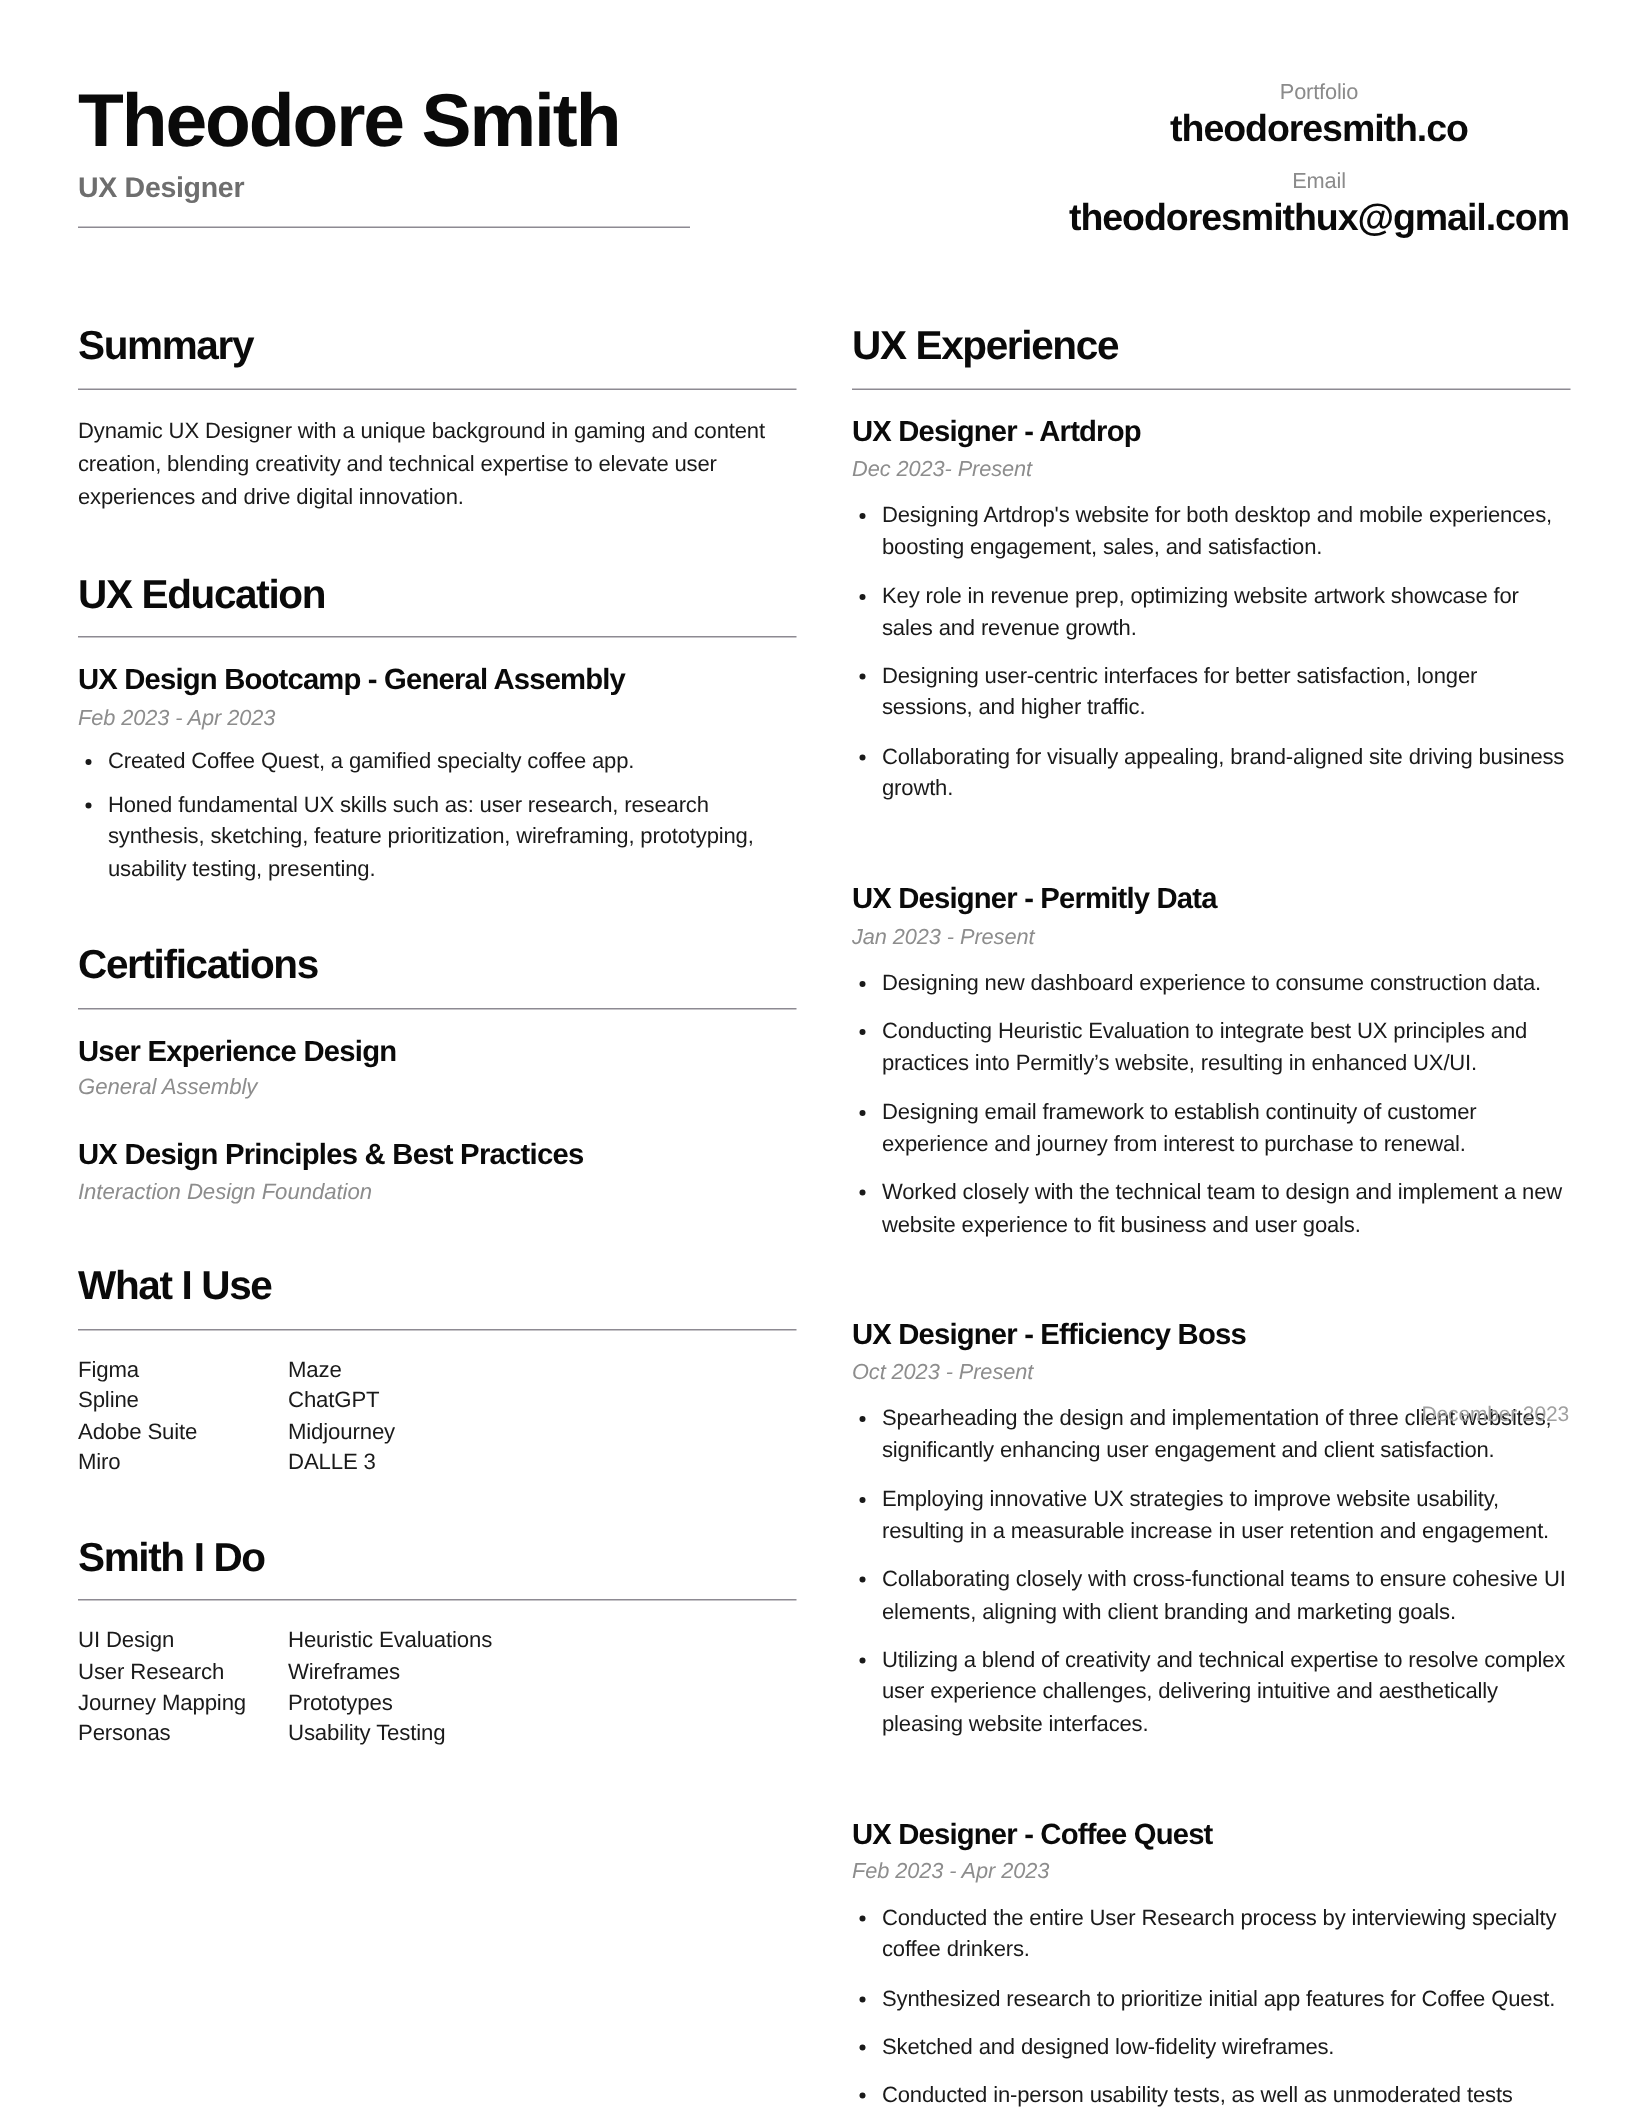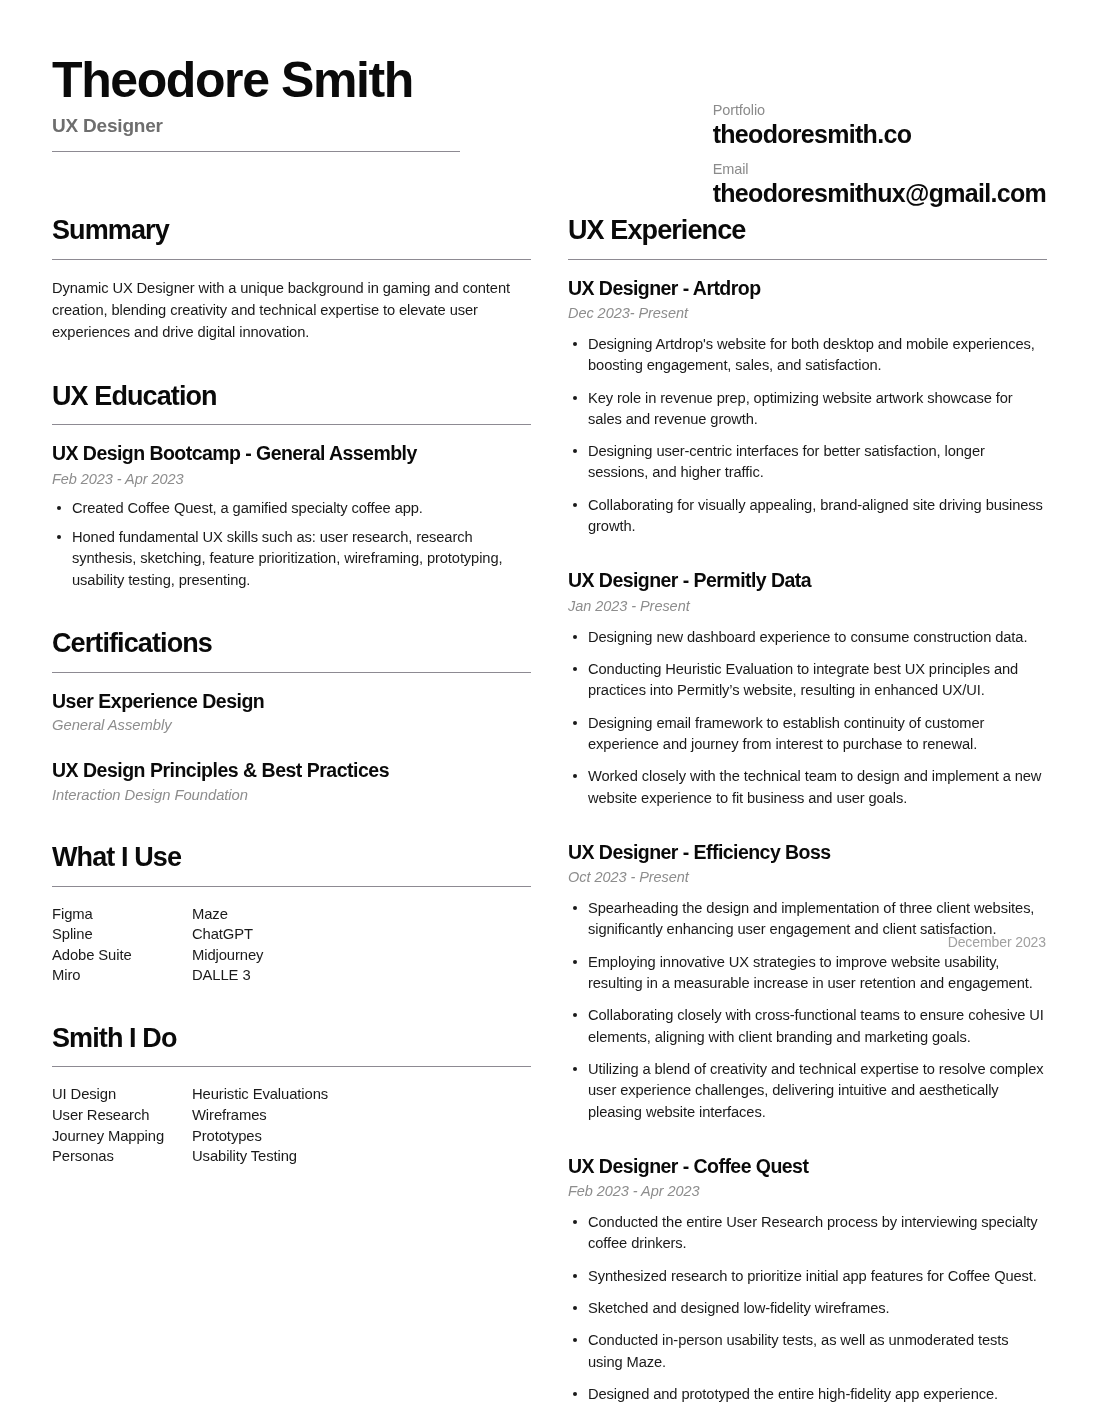--- a/index.html
+++ b/index.html
@@ -51,23 +51,22 @@
   }
 
   .header-rule {
     width: 408px;
     height: 1px;
     background: #8d8a92;
     margin-top: 14px;
   }
 
   .header-right {
-    text-align: left;
+    text-align: center;
     padding-top: 2px;
-    margin-top: 48px;
   }
 
   .contact-label {
     font-size: 14.5px;
     color: #8b8b8b;
     letter-spacing: -0.1px;
     line-height: 1.2;
   }
 
   .contact-value {
@@ -169,21 +168,21 @@
     position: absolute;
     left: 5px;
     top: 8px;
     width: 4px;
     height: 4px;
     border-radius: 50%;
     background: #1a1a1a;
   }
 
   
-  .col-right .entry + .entry { margin-top: 32px; }
+  .col-right .entry + .entry { margin-top: 51px; }
   .col-right .bullets li { margin-top: 11px; }
   .col-right .bullets li:first-child { margin-top: 0; }
   .col-right .bullets { margin-top: 11px; }
 
   
   .cert + .cert { margin-top: 24px; }
   .cert-title {
     font-size: 19.5px;
     font-weight: bold;
     letter-spacing: -0.5px;

